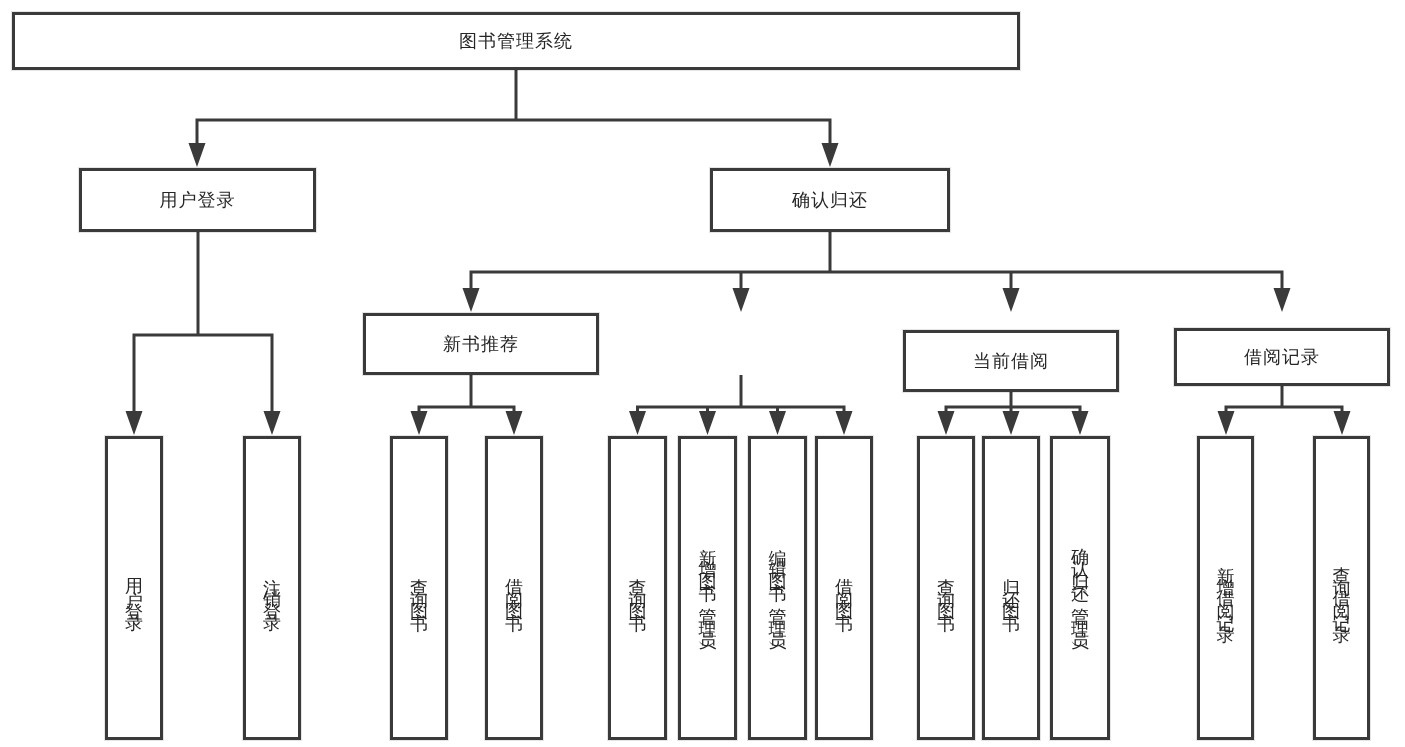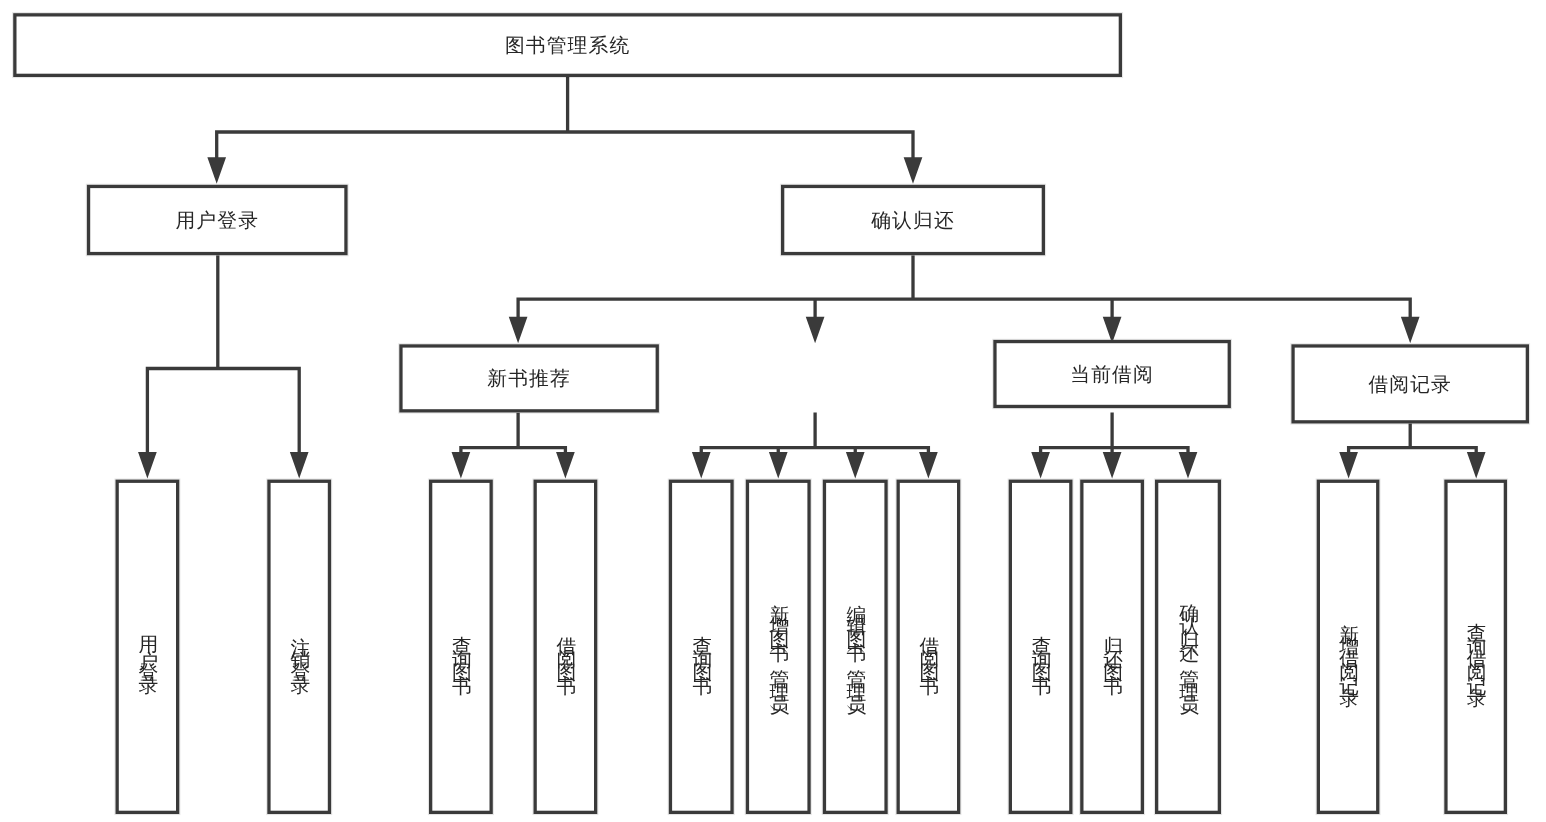--- a/index.html
+++ b/index.html
@@ -100,24 +100,24 @@
   <div class="node h" style="left:79px;top:168px;width:237px;height:64px">
     <span>用户登录</span>
   </div>
   <div class="node h" style="left:710px;top:168px;width:240px;height:64px">
     <span>确认归还</span>
   </div>
 
   <div class="node h" style="left:363px;top:313px;width:236px;height:62px">
     <span>新书推荐</span>
   </div>
-  <div class="node h" style="left:903px;top:309px;width:216px;height:62px">
+  <div class="node h" style="left:903px;top:330px;width:216px;height:62px">
     <span>当前借阅</span>
   </div>
-  <div class="node h" style="left:1174px;top:313px;width:216px;height:72px">
+  <div class="node h" style="left:1174px;top:328px;width:216px;height:58px">
     <span>借阅记录</span>
   </div>
 
   <div class="node v" style="left:105px;top:436px;width:58px;height:304px">
     <span>用户登录</span>
   </div>
   <div class="node v" style="left:243px;top:436px;width:58px;height:304px">
     <span>注销登录</span>
   </div>
 

